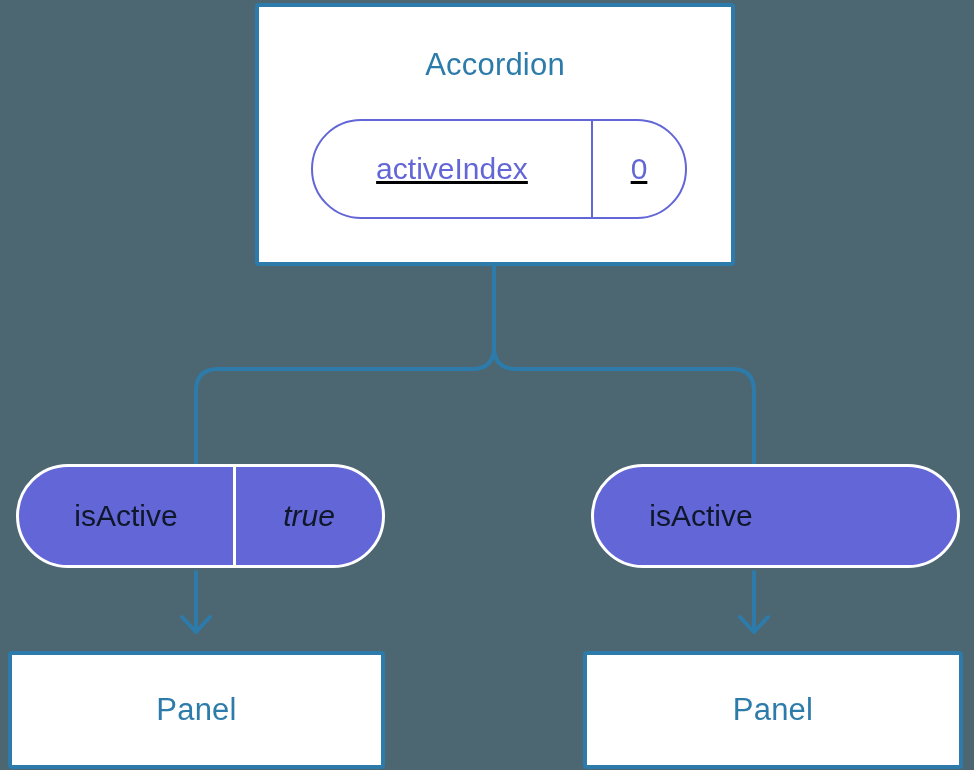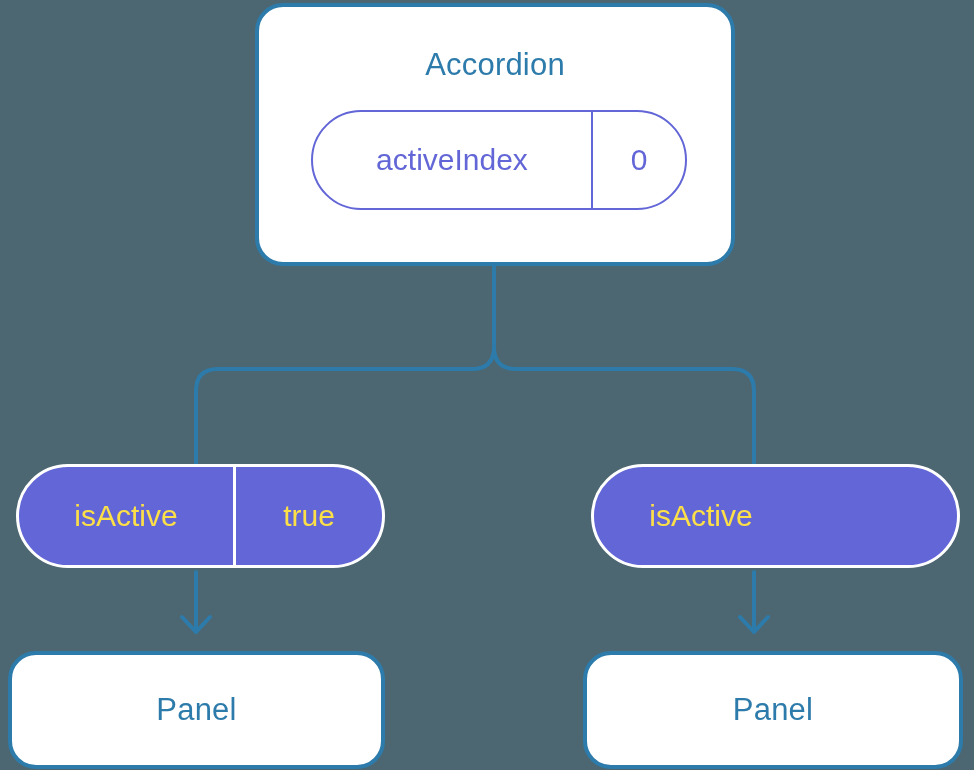--- a/index.html
+++ b/index.html
@@ -28,21 +28,21 @@
     height: 770px;
     z-index: 1;
     pointer-events: none;
   }
 
   
   .node-card {
     position: absolute;
     background: #ffffff;
     border: 4px solid #2d7bab;
-    border-radius: 28px;
+    border-radius: 4px;
     z-index: 2;
   }
 
   .node-title {
     text-align: center;
     color: #2d7bab;
     font-size: 31px;
     font-weight: 400;
     letter-spacing: 0.2px;
   }
@@ -82,50 +82,51 @@
   .pill-outline .pill-val {
     color: #6366d6;
   }
   .pill-outline .pill-val {
     border-left: 2px solid #6366d6;
   }
 
   #accordion-state-pill {
     position: absolute;
     left: 52px;
-    top: 103px;
+    top: 112px;
     width: 376px;
     height: 100px;
+    text-decoration: underline;
   }
   #accordion-state-pill .pill-key { width: 281px; }
   #accordion-state-pill .pill-val { width: 95px; }
 
   
   .pill-filled {
     position: absolute;
     background: #6366d6;
     border: 3px solid #ffffff;
     z-index: 2;
     height: 104px;
   }
   .pill-filled .pill-key,
   .pill-filled .pill-val {
-    color: #fde047;
+    color: #0f172a;
   }
   .pill-filled .pill-val {
     border-left: 3px solid #ffffff;
   }
 
   #pill-left {
     left: 16px;
     top: 464px;
     width: 369px;
   }
   #pill-left .pill-key { width: 214px; }
-  #pill-left .pill-val { flex: 1; }
+  #pill-left .pill-val { flex: 1; font-style: italic; }
 
   #pill-right {
     left: 591px;
     top: 464px;
     width: 369px;
   }
   #pill-right .pill-key { width: 214px; }
   #pill-right .pill-val { flex: 1; }
 
   

